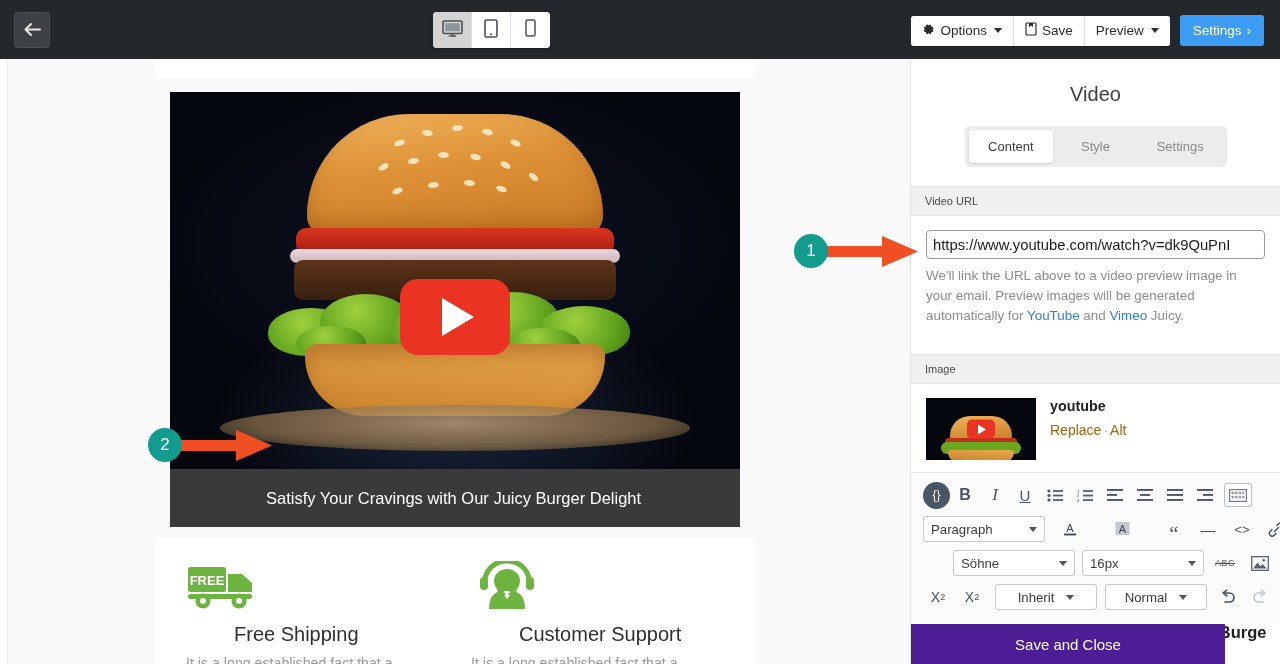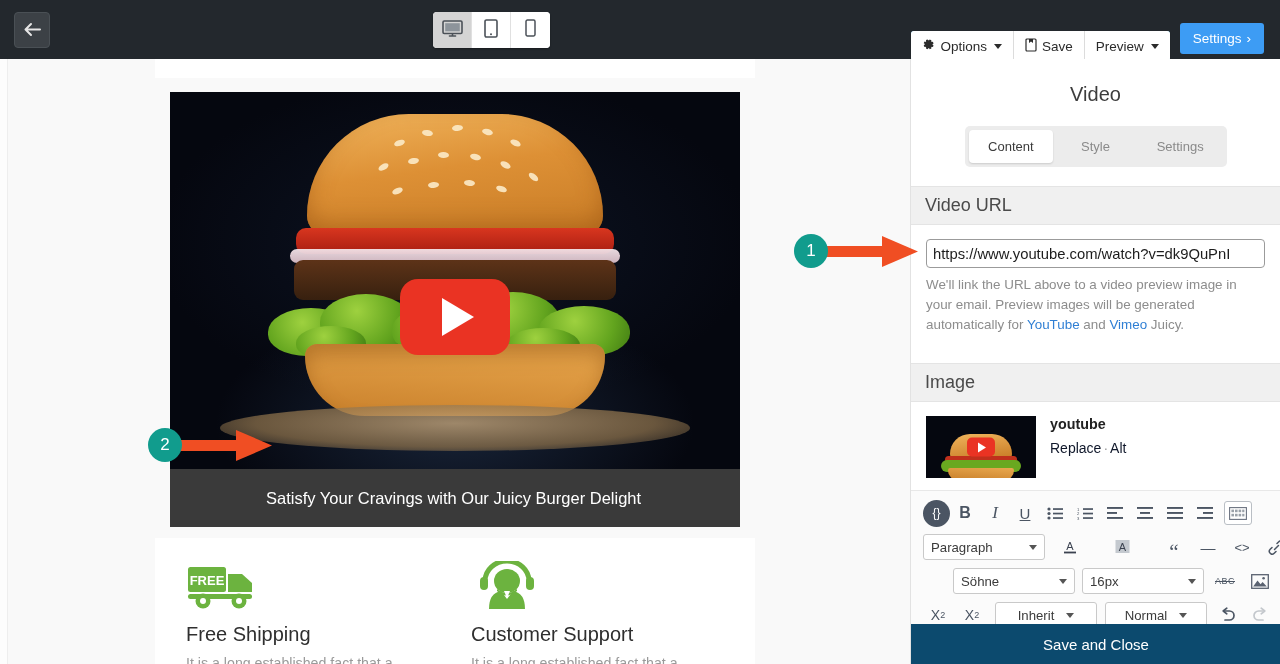--- a/index.html
+++ b/index.html
@@ -51,21 +51,20 @@
     position: absolute; right: 16px; top: 15px;
     display: flex; align-items: center;
   }
   .btn-group {
     display: flex;
     background: #7dd3fc;
     border-radius: 3px;
     overflow: hidden;
     height: 30px;
     box-shadow: 0 1px 1px rgba(0,0,0,.25);
-    margin-top: 16px;
   }
   .btn-group .gbtn {
     display: flex; align-items: center; gap: 5px;
     padding: 0 11px;
     height: 30px;
     font-size: 13.5px;
     color: #2b2b2b;
     border-right: 1px solid #dcdcdc;
     cursor: pointer;
     background: #fff;
@@ -197,21 +196,21 @@
   .feature-block {
     position:absolute; left:155px; top:479px;
     width:600px; height:126px;
     background:#ffffff;
     display:flex;
   }
   .feature-col { width:285px; padding:23px 0 0 31px; }
   .feature-col.second { padding-left:31px; }
   .feature-title {
     font-size:20px; color:#2f2f2f; margin-top:10px;
-    font-family:"Liberation Sans", sans-serif; font-weight:400;
+    font-family:"Liberation Sans", sans-serif; font-weight:400;margin-left:48px;
   }
   .feature-body {
     font-size:14.2px; color:#9a9a9a; line-height:1.52; margin-top:7px;
     width:210px;
   }
 
   
   .annot-circle {
     position:absolute; width:34px; height:34px; border-radius:50%;
     background:#119c8d; color:#fff;
@@ -240,21 +239,21 @@
   .tab {
     flex:1; text-align:center; font-size:13px; color:#8a8a8a;
     height:33px; line-height:33px; border-radius:4px; cursor:pointer;
   }
   .tab.active { background:#ffffff; color:#3b3b3b; box-shadow:0 1px 2px rgba(0,0,0,.14); }
 
   .section-head {
     margin-top:19px;
     background:#f0f0f0;
     border-top:1px solid #e4e4e4; border-bottom:1px solid #e4e4e4;
-    padding:8px 14px; font-size:18px; color:#4a4a4a;
+    padding:8px 14px; font-size:11px; color:#4a4a4a;
   }
   .field-wrap { padding:14px 15px 10px 15px; }
   .url-input {
     width:100%; height:29px;
     border:1px solid #9b9b9b; border-radius:4px;
     padding:0 6px; font-size:14.8px; color:#1c1c1c;
     font-family:"Liberation Sans", sans-serif;
     background:#fff;
   }
   .helper {
@@ -271,21 +270,21 @@
     width:28px; height:19px; border-radius:5px; background:#ea3323;
     display:flex; align-items:center; justify-content:center;
   }
   .thumb .mini-play .t {
     width:0;height:0;border-top:5px solid transparent;border-bottom:5px solid transparent;
     border-left:8px solid #fff; margin-left:2px;
   }
   .img-name { font-size:14.3px; color:#222; font-weight:bold; }
   .img-links { margin-top:8px; font-size:14px; color:#2f7fd4; }
   .img-links span.sep { color:#9a9a9a; margin:0 2px; }
-  .img-links a { color:#0f172a; text-decoration:none; cursor:pointer; }
+  .img-links a { color:#a16207; text-decoration:none; cursor:pointer; }
 
   
   .editor-toolbar {
     border-top:1px solid #e8e8e8;
     background:#fbfbfb;
     padding:7px 6px 6px 6px;
   }
   .trow { display:flex; align-items:center; height:30px; margin-bottom:4px; padding-left:6px; }
   .ticon {
     width:30px; height:26px;
@@ -305,22 +304,22 @@
   .sel .c { width:0;height:0;border-left:4px solid transparent;border-right:4px solid transparent;border-top:5px solid #555; margin-left:8px; }
   .sel.centered { justify-content:center; gap:8px; }
 
   .behind-text {
     position:absolute; left:15px; bottom:22px; width:340px;
     font-size:16.5px; font-weight:bold; color:#1e1e1e;
     white-space:nowrap; overflow:hidden;
   }
   .save-close {
     position:absolute; left:0; bottom:0;
-    width:370px; height:40px;
-    background:#0c4a6e; color:#fff;
+    width:314px; height:40px;
+    background:#4c1d95; color:#fff;
     display:flex; align-items:center; justify-content:center;
     font-size:15px; cursor:pointer;
   }
 </style>
 </head>
 <body>
 
 <div class="topbar">
   <div class="back-btn">
     <span>

